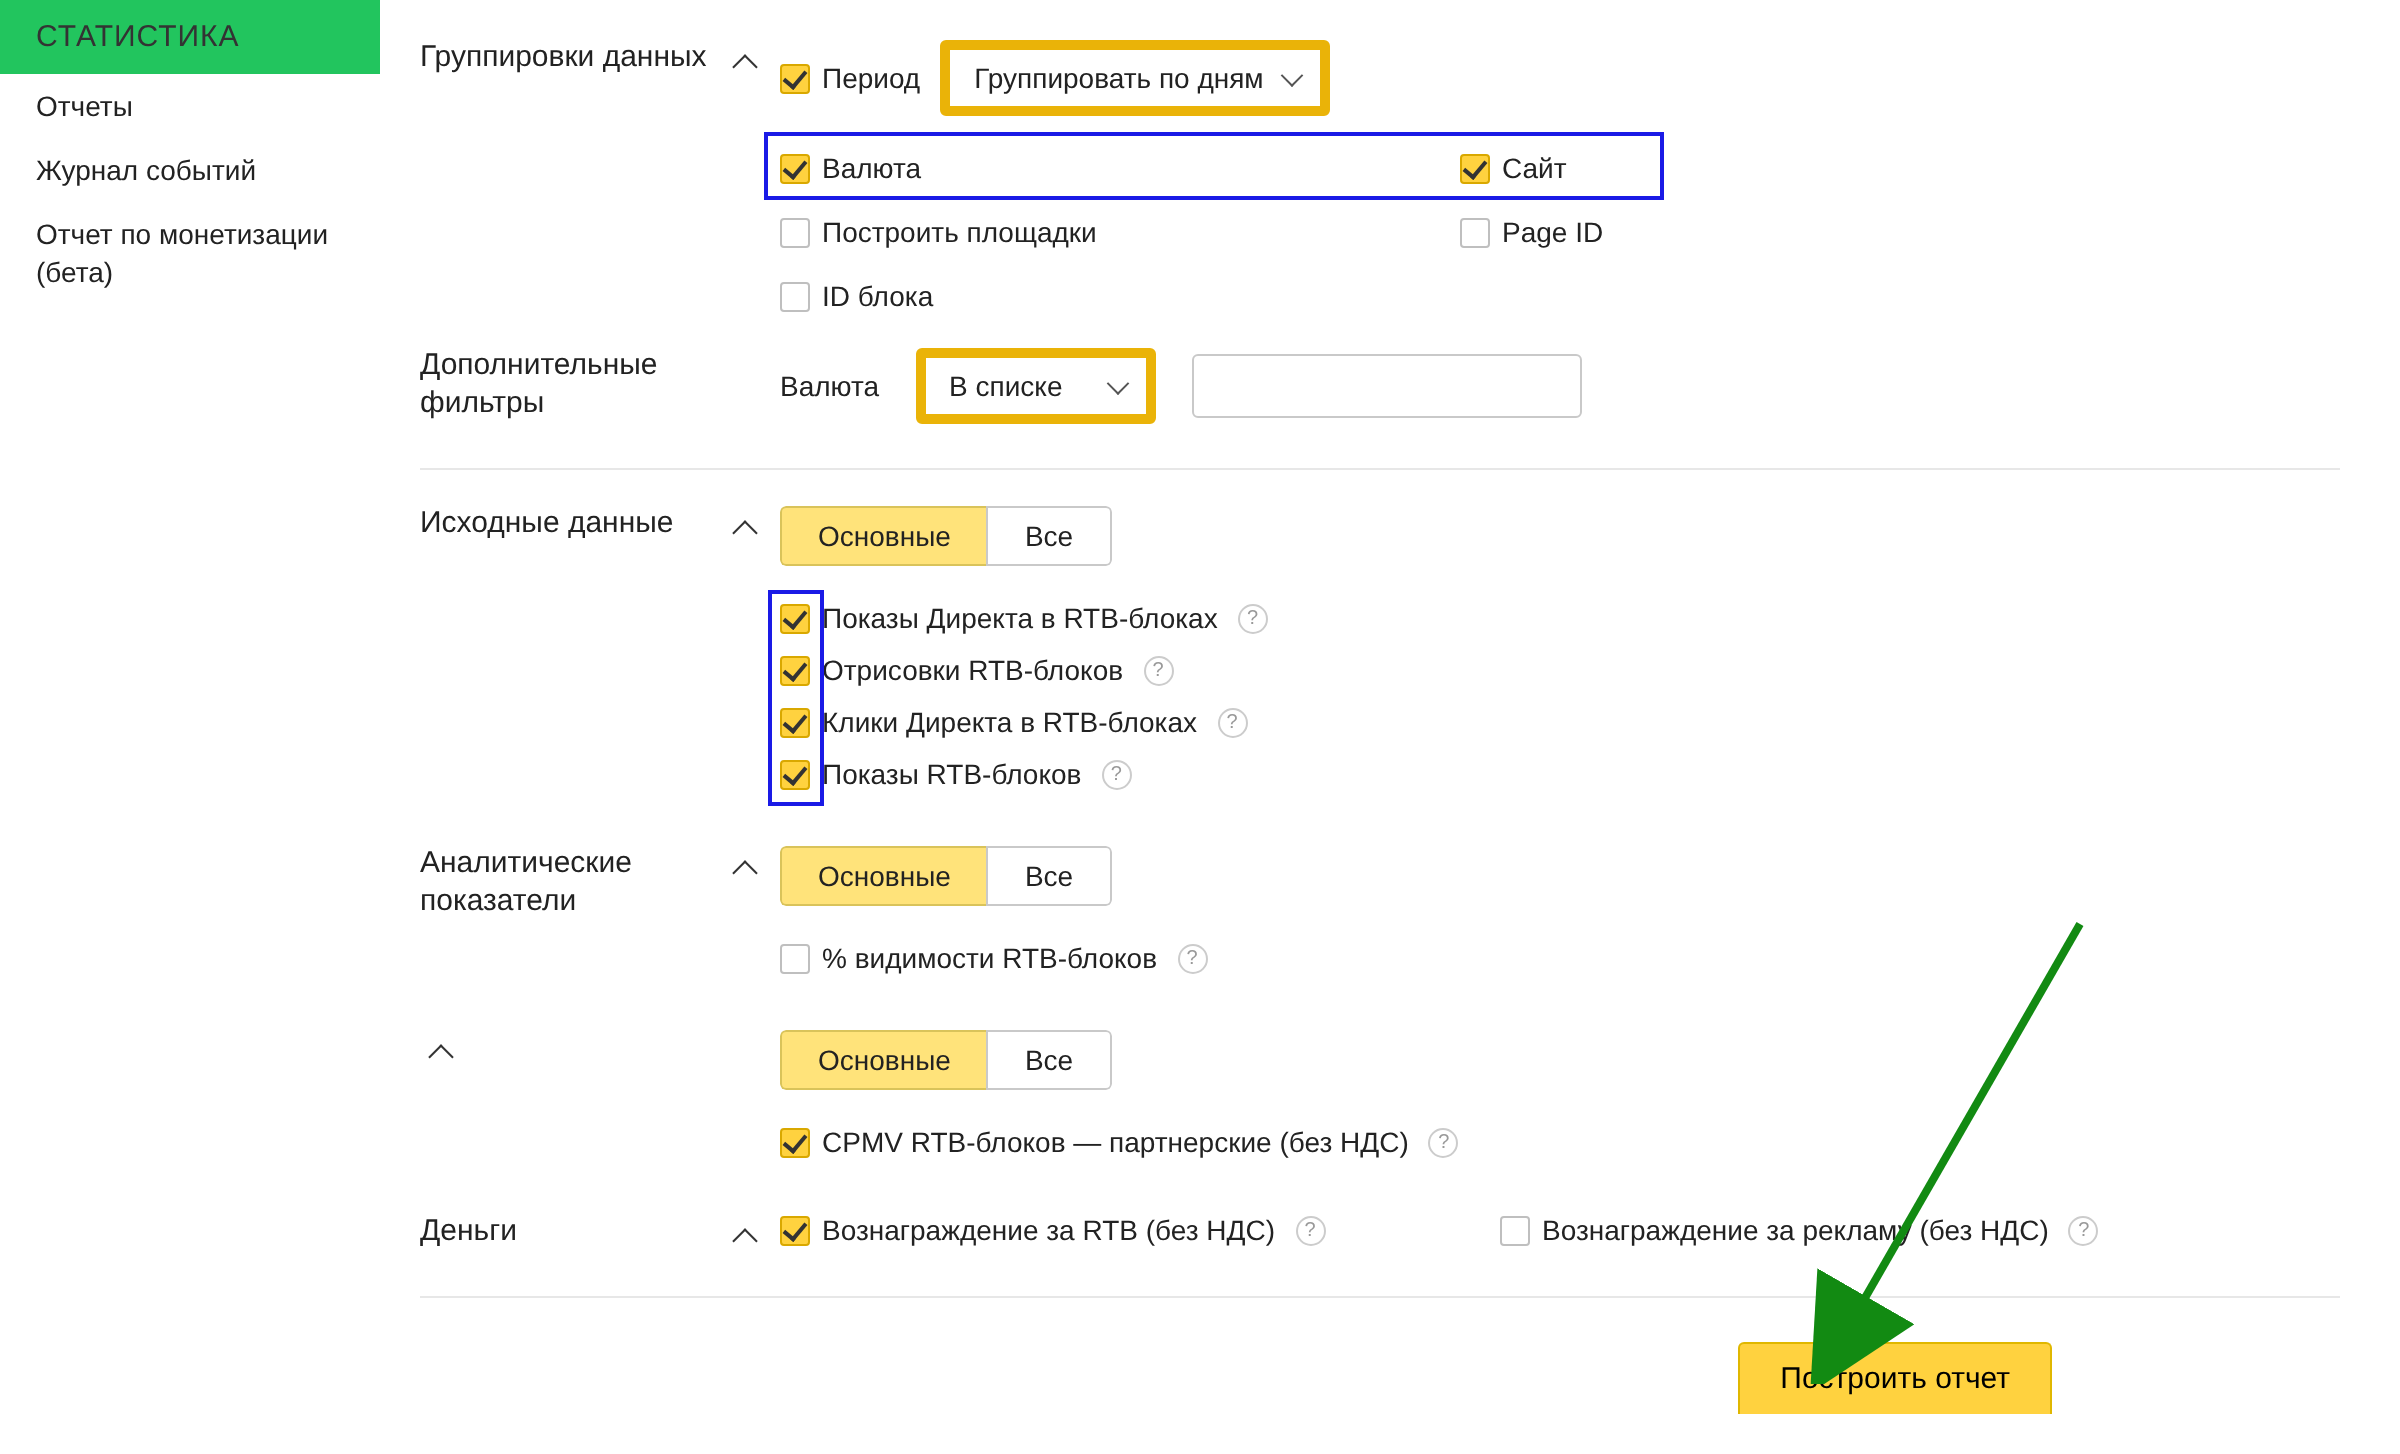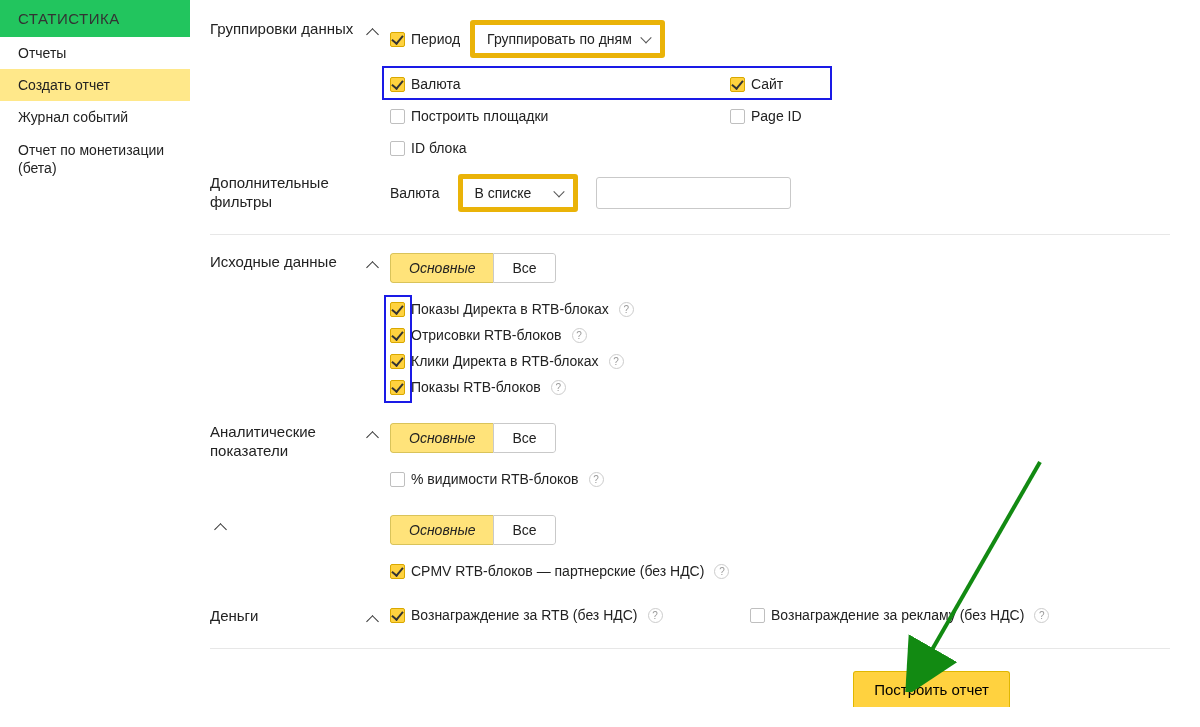--- a/index.html
+++ b/index.html
@@ -160,21 +160,21 @@
     border-radius: 3px;
     overflow: hidden;
   }
   .toggle-btn {
     border: 1px solid #c9c9c9;
     padding: 6px 18px;
     font-size: 14px;
     background: #fff;
     cursor: pointer;
   }
-  .toggle-btn:first-child { border-radius: 3px 0 0 3px; border-right: none; font-style: italic; }
+  .toggle-btn:first-child { border-radius: 3px 0 0 3px; border-right: none; }
   .toggle-btn:last-child { border-radius: 0 3px 3px 0; }
   .toggle-btn.active {
     background: #ffe37a;
     border-color: #d9c35a;
   }
 
   .cb-list {
     margin-top: 18px;
     display: flex;
     flex-direction: column;
@@ -199,21 +199,21 @@
   }
 
   .money-row {
     display: grid;
     grid-template-columns: 350px 350px;
     gap: 10px;
   }
 
   .build-btn {
     position: absolute;
-    right: 190px;
+    right: 174px;
     bottom: 0;
     background: #ffd23f;
     border: 1px solid #e0b700;
     border-bottom: none;
     padding: 9px 20px;
     font-size: 15px;
     cursor: pointer;
     border-radius: 3px 3px 0 0;
   }
 
@@ -224,21 +224,20 @@
     pointer-events: none;
   }
 </style>
 </head>
 <body>
 
 <div class="layout">
   <div class="sidebar">
     <div class="sidebar-title">СТАТИСТИКА</div>
     <div class="sidebar-item">Отчеты</div>
-    <div class="sidebar-item active">Создать отчет</div>
     <div class="sidebar-item">Журнал событий</div>
     <div class="sidebar-item">Отчет по монетизации (бета)</div>
   </div>
 
   <div class="main">
 
     <div class="section" style="position:relative;">
       <div class="section-label">
         <span>Группировки данных</span>
         <span class="chev"></span>

